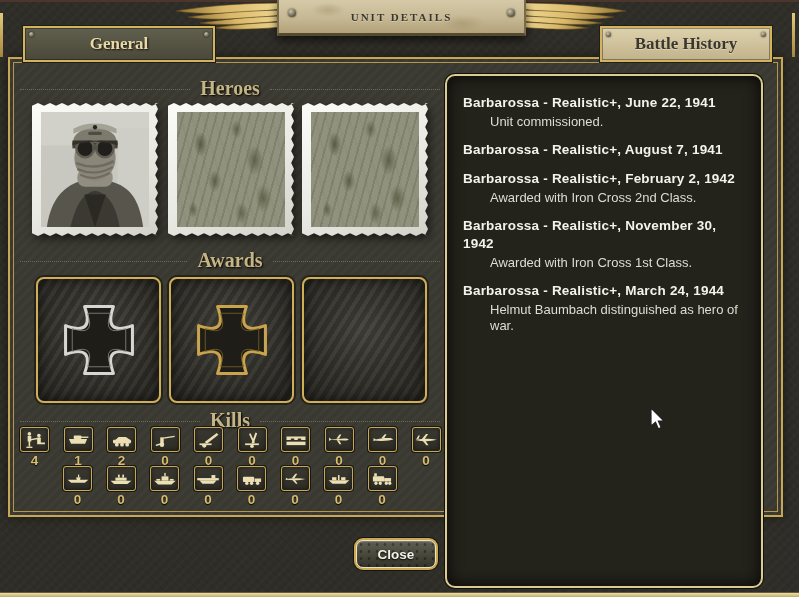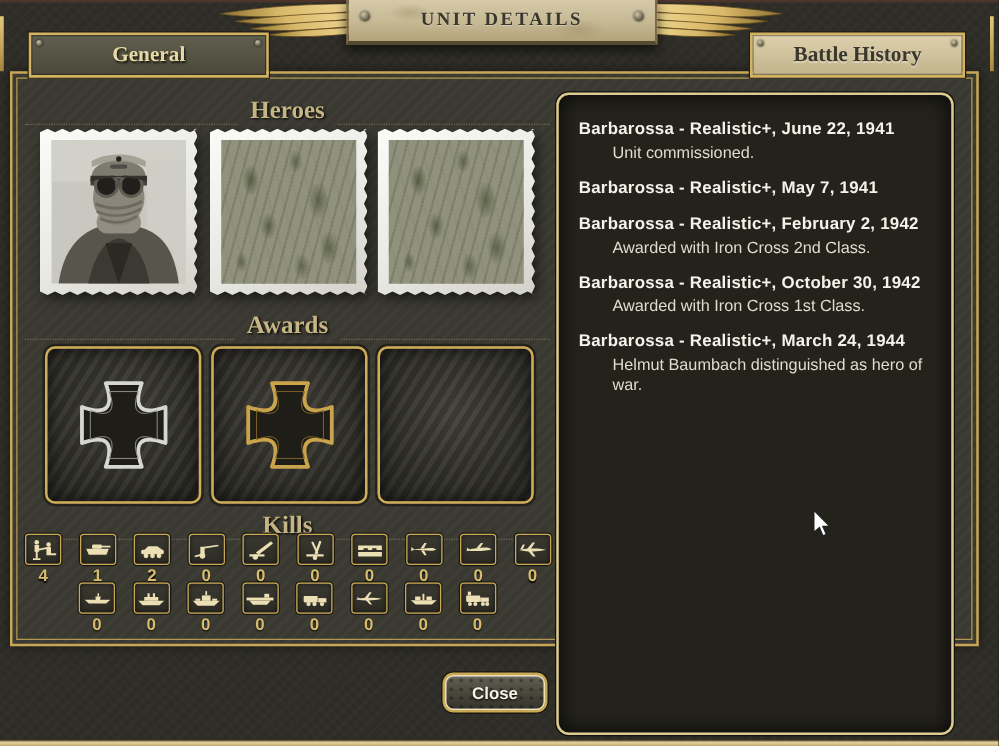--- a/index.html
+++ b/index.html
@@ -23,21 +23,21 @@
 
   
   .plaque{position:absolute;left:277px;top:0;width:245px;height:33px;
     background:linear-gradient(180deg,#d5c9a8 0%,#c6b893 55%,#b1a27a 100%);
     background-image:radial-gradient(24px 10px at 20% 30%, rgba(120,100,60,.25), transparent 70%),
       radial-gradient(30px 12px at 75% 70%, rgba(120,100,60,.22), transparent 70%),
       linear-gradient(180deg,#d5c9a8 0%,#c6b893 55%,#b1a27a 100%);
     border-left:2px solid #7a6a48;border-right:2px solid #7a6a48;border-bottom:3px solid #55492f;
     box-shadow:0 4px 9px rgba(0,0,0,.65);
     display:flex;align-items:center;justify-content:center;z-index:6;}
-  .plaque-title{font-family:"Liberation Serif",serif;font-weight:bold;font-size:15px;
+  .plaque-title{font-family:"Liberation Serif",serif;font-weight:bold;font-size:11px;
     letter-spacing:2px;color:#3a372d;text-shadow:0 1px 0 rgba(255,255,255,.3);}
   .screw{position:absolute;width:7px;height:7px;border-radius:50%;
     background:radial-gradient(circle at 35% 30%,#cfc6a8,#6b6552 60%,#332f24);
     box-shadow:0 0 2px rgba(0,0,0,.8);}
   .plaque .screw{width:8px;height:8px;}
   .plaque .screw.s-left{left:9px;top:9px;}
   .plaque .screw.s-right{right:9px;top:9px;}
 
   
   .tab{position:absolute;top:26px;height:32px;border:2px solid #d3b260;
@@ -51,21 +51,21 @@
   .tab-history{left:600px;width:168px;background:linear-gradient(180deg,#ddd1ad,#c1b38b);color:#3b372c;text-shadow:0 1px 0 rgba(255,255,255,.35);}
 
   
   .main-panel{position:absolute;left:8px;top:57px;width:771px;height:456px;
     border:2px solid #c7a756;background:#3a3931;
     background-image:repeating-linear-gradient(135deg, rgba(255,255,255,.018) 0 3px, transparent 3px 7px);
     box-shadow:0 0 10px rgba(0,0,0,.5);z-index:3;}
   .main-panel::after{content:"";position:absolute;inset:3px;border:1px solid #c9a855;opacity:.85;pointer-events:none;}
 
   
-  .section-heading{position:absolute;left:20px;width:420px;height:24px;display:flex;align-items:flex-end;gap:10px;
+  .section-heading{position:absolute;left:20px;width:420px;height:24px;display:flex;align-items:center;gap:10px;
     font-family:"Liberation Serif",serif;font-weight:bold;font-size:20px;color:#c6b584;
     text-shadow:1px 1px 2px #000;z-index:4;}
   .section-heading .rule{flex:1;height:0;border-top:1px dotted #837e66;opacity:.7;margin-top:3px;}
   .h-heroes{top:76px;}
   .h-awards{top:248px;}
   .h-kills{top:408px;}
 
   
   .photo-frame{position:absolute;top:103px;width:126px;height:133px;z-index:4;
     filter:drop-shadow(3px 4px 5px rgba(0,0,0,.55));}
@@ -455,28 +455,28 @@
       </div>
     </div>
 
   <div class="bh-panel">
 
   <div class="bh-entry">
         <div class="bh-header">Barbarossa - Realistic+, June 22, 1941</div>
         <div class="bh-detail">Unit commissioned.</div>
       </div>
       <div class="bh-entry">
-        <div class="bh-header">Barbarossa - Realistic+, May 7, 1941</div>
+        <div class="bh-header">Barbarossa - Realistic+, August 7, 1941</div>
       </div>
       <div class="bh-entry">
         <div class="bh-header">Barbarossa - Realistic+, February 2, 1942</div>
         <div class="bh-detail">Awarded with Iron Cross 2nd Class.</div>
       </div>
       <div class="bh-entry">
-        <div class="bh-header">Barbarossa - Realistic+, October 30, 1942</div>
+        <div class="bh-header">Barbarossa - Realistic+, November 30, 1942</div>
         <div class="bh-detail">Awarded with Iron Cross 1st Class.</div>
       </div>
       <div class="bh-entry">
         <div class="bh-header">Barbarossa - Realistic+, March 24, 1944</div>
         <div class="bh-detail">Helmut Baumbach distinguished as hero of war.</div>
       </div>
     </div>
 
   <button class="close-btn" aria-label="Close">Close</button>
   <div class="bottom-line"></div>

